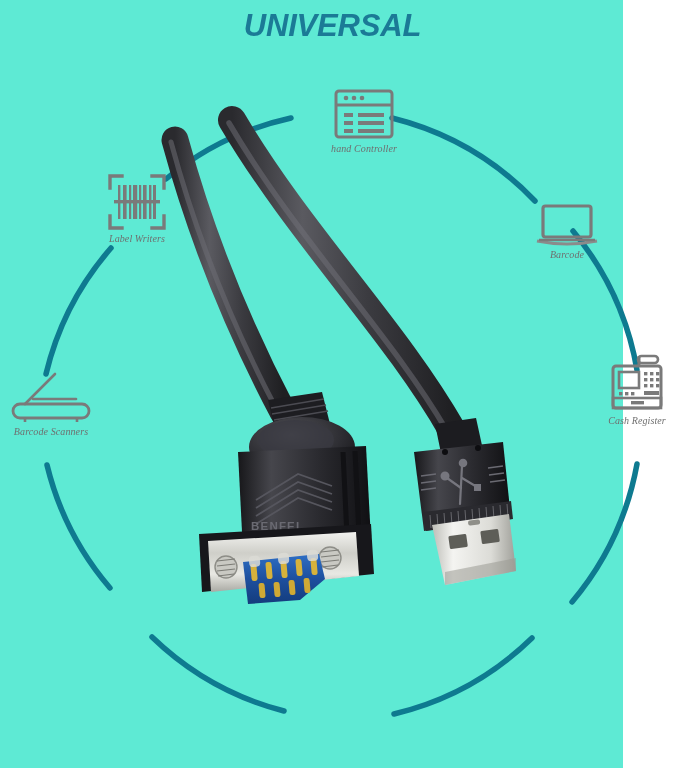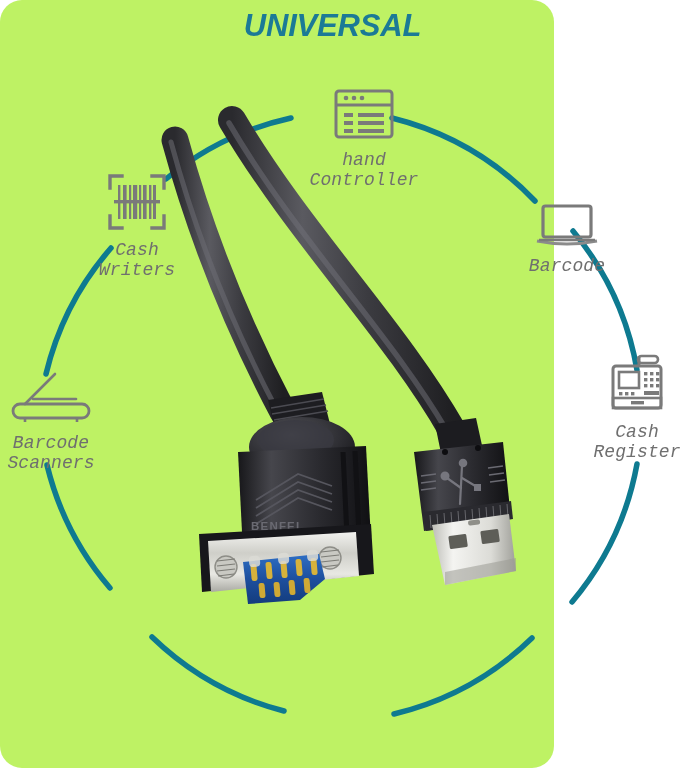--- a/index.html
+++ b/index.html
@@ -10,24 +10,23 @@
   body {
     width: 683px;
     height: 768px;
     overflow: hidden;
     font-family: "Liberation Sans", sans-serif;
     position: relative;
   }
 
   #infographic {
     position: relative;
-    width: 554px;
+    width: 623px;
     height: 768px;
-    background: #bef264;
-    border-radius: 22px;
+    background: #5eead4;
   }
 
   
   #title-bar {
     position: absolute;
     top: 0;
     left: 0;
     width: 683px;
     height: 52px;
     display: flex;
@@ -63,23 +62,23 @@
     text-align: center;
     color: #7a7a7a;
   }
   .node .icon-box {
     display: flex;
     align-items: flex-end;
     justify-content: center;
     height: 62px;
   }
   .node .node-label {
-    margin-top: 8px;
-    font-family: Liberation Mono, monospace;
-    font-size: 18px;
+    margin-top: 1px;
+    font-family: Liberation Serif, serif;
+    font-size: 10px;
     font-style: italic;
     color: #6f6f6f;
     letter-spacing: 0.1px;
   }
 
   
   #node-hand-controller { left: 299px; top: 80px;  }
   #node-laptop          { left: 502px; top: 186px; }
   #node-cash-register   { left: 572px; top: 352px; }
   #node-modem           { left: 515px; top: 551px; }
@@ -413,16 +412,16 @@
           <rect x="27" y="13" width="4.2" height="34"></rect>
           <rect x="33" y="13" width="2.2" height="34"></rect>
           <rect x="37" y="13" width="3.6" height="34"></rect>
           <rect x="43" y="13" width="2.4" height="34"></rect>
           <rect x="47" y="13" width="3" height="34"></rect>
         </g>
 
         <rect x="8" y="28" width="46" height="3.4" fill="#7a7a7a"></rect>
       </svg>
     </div>
-    <div class="node-label">Cash Writers</div>
+    <div class="node-label">Label Writers</div>
   </div>
 
 </div>
 
 </body></html>

